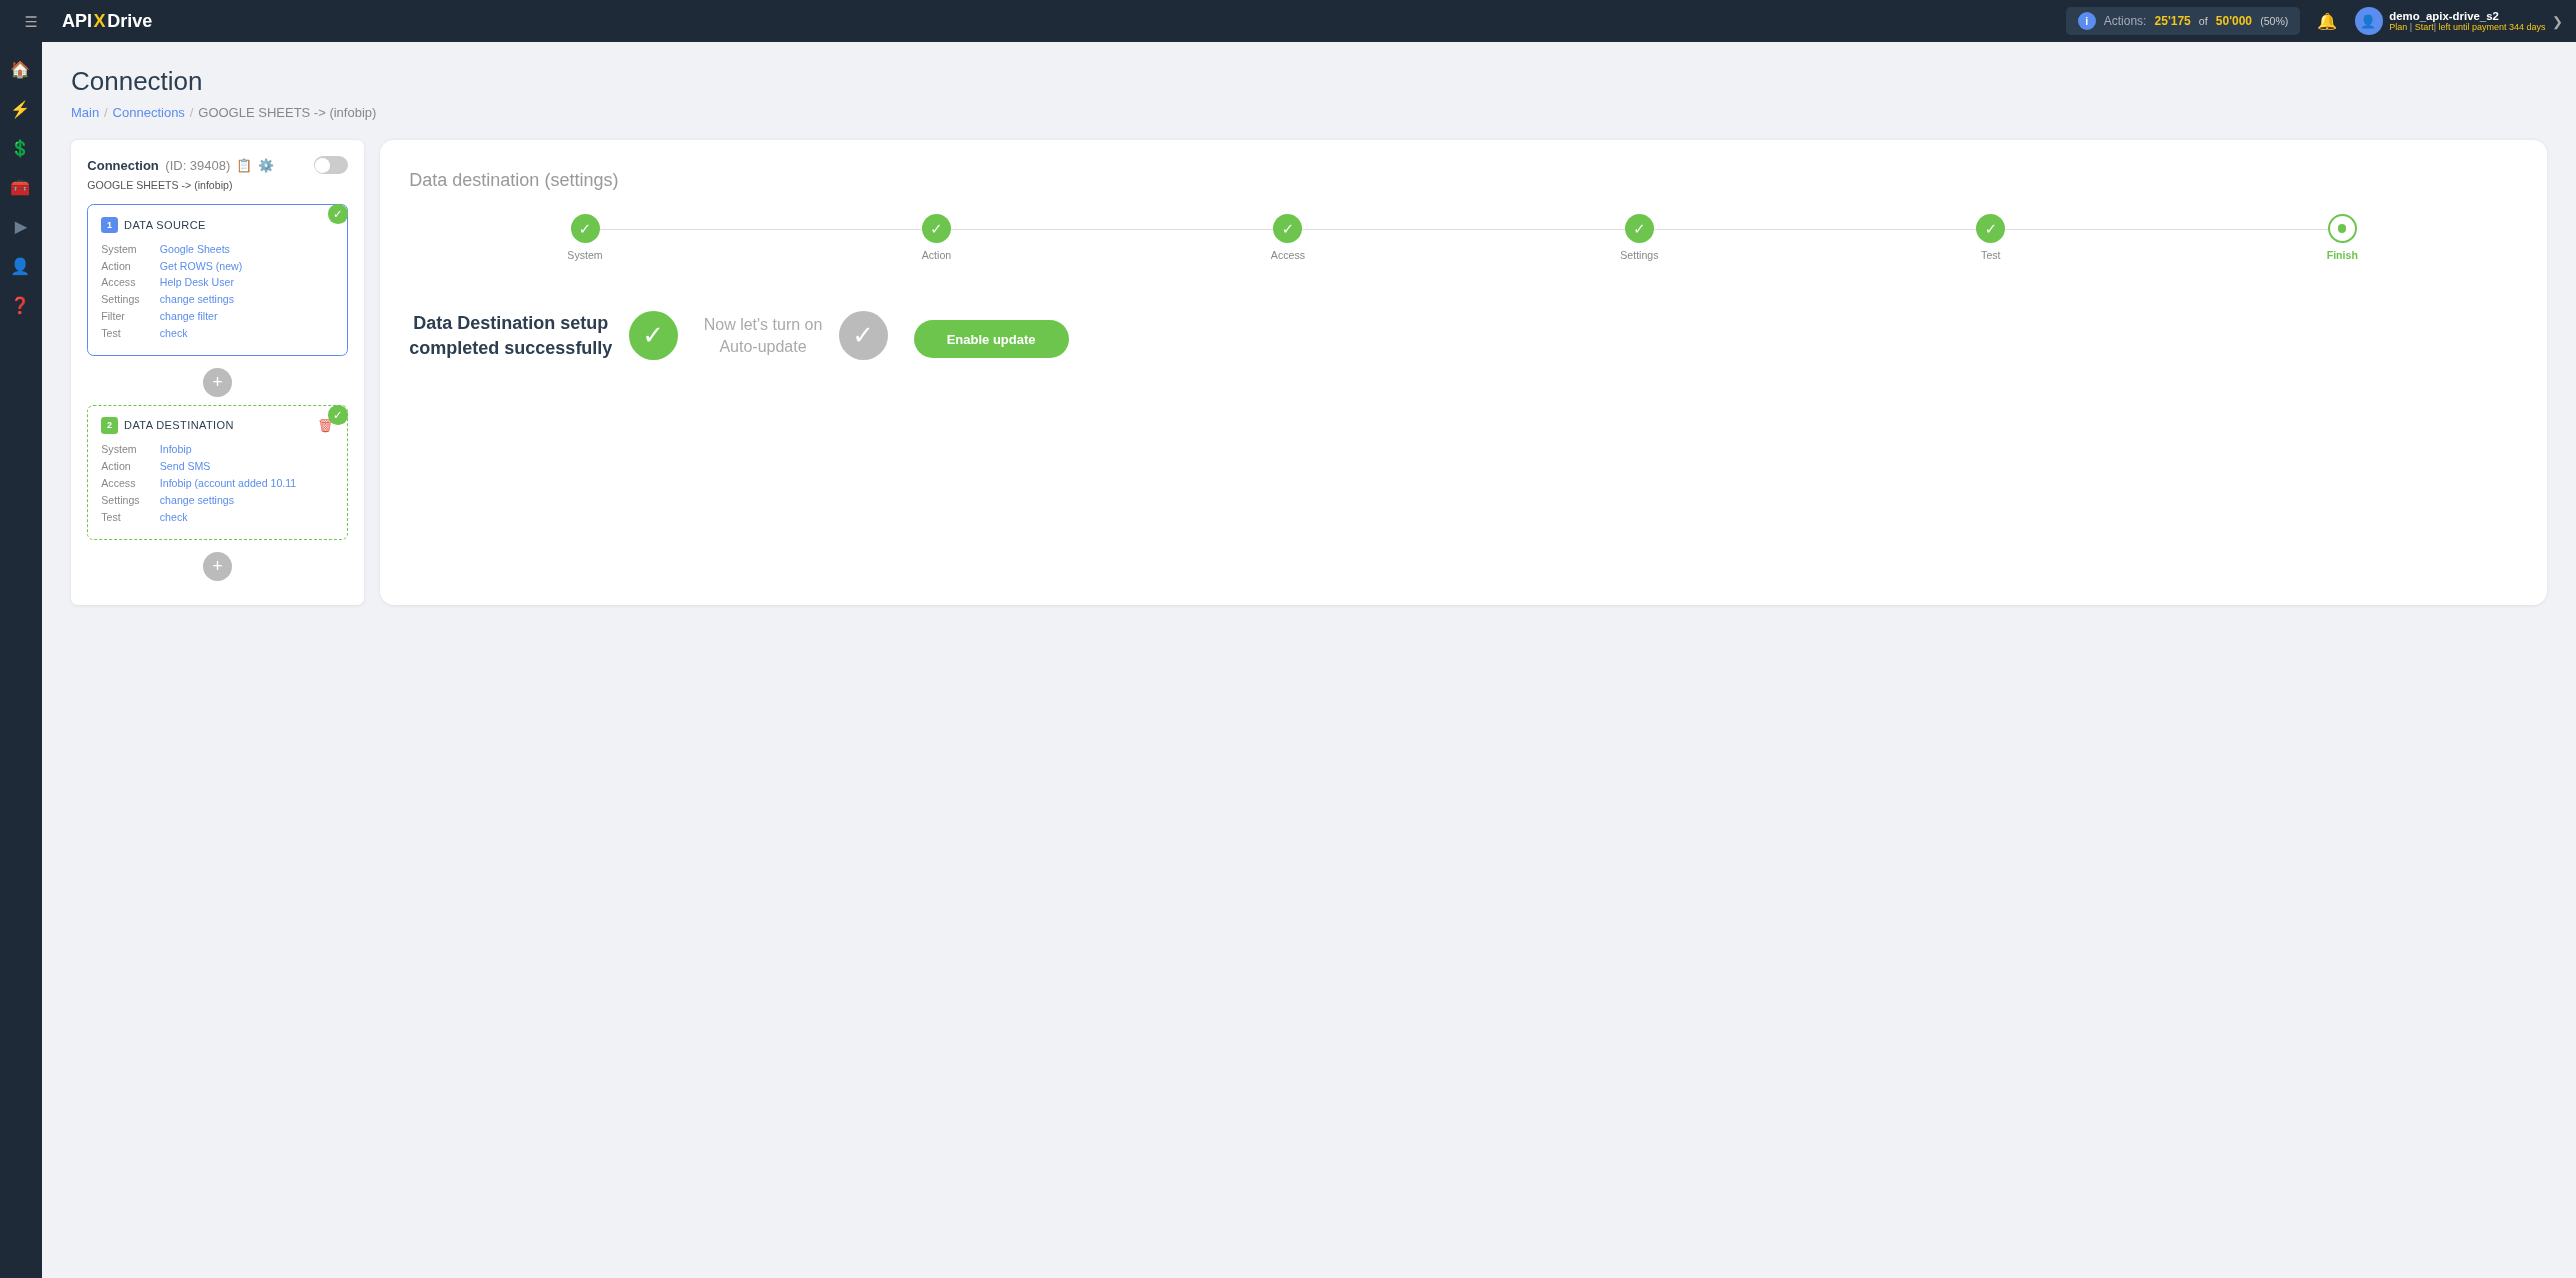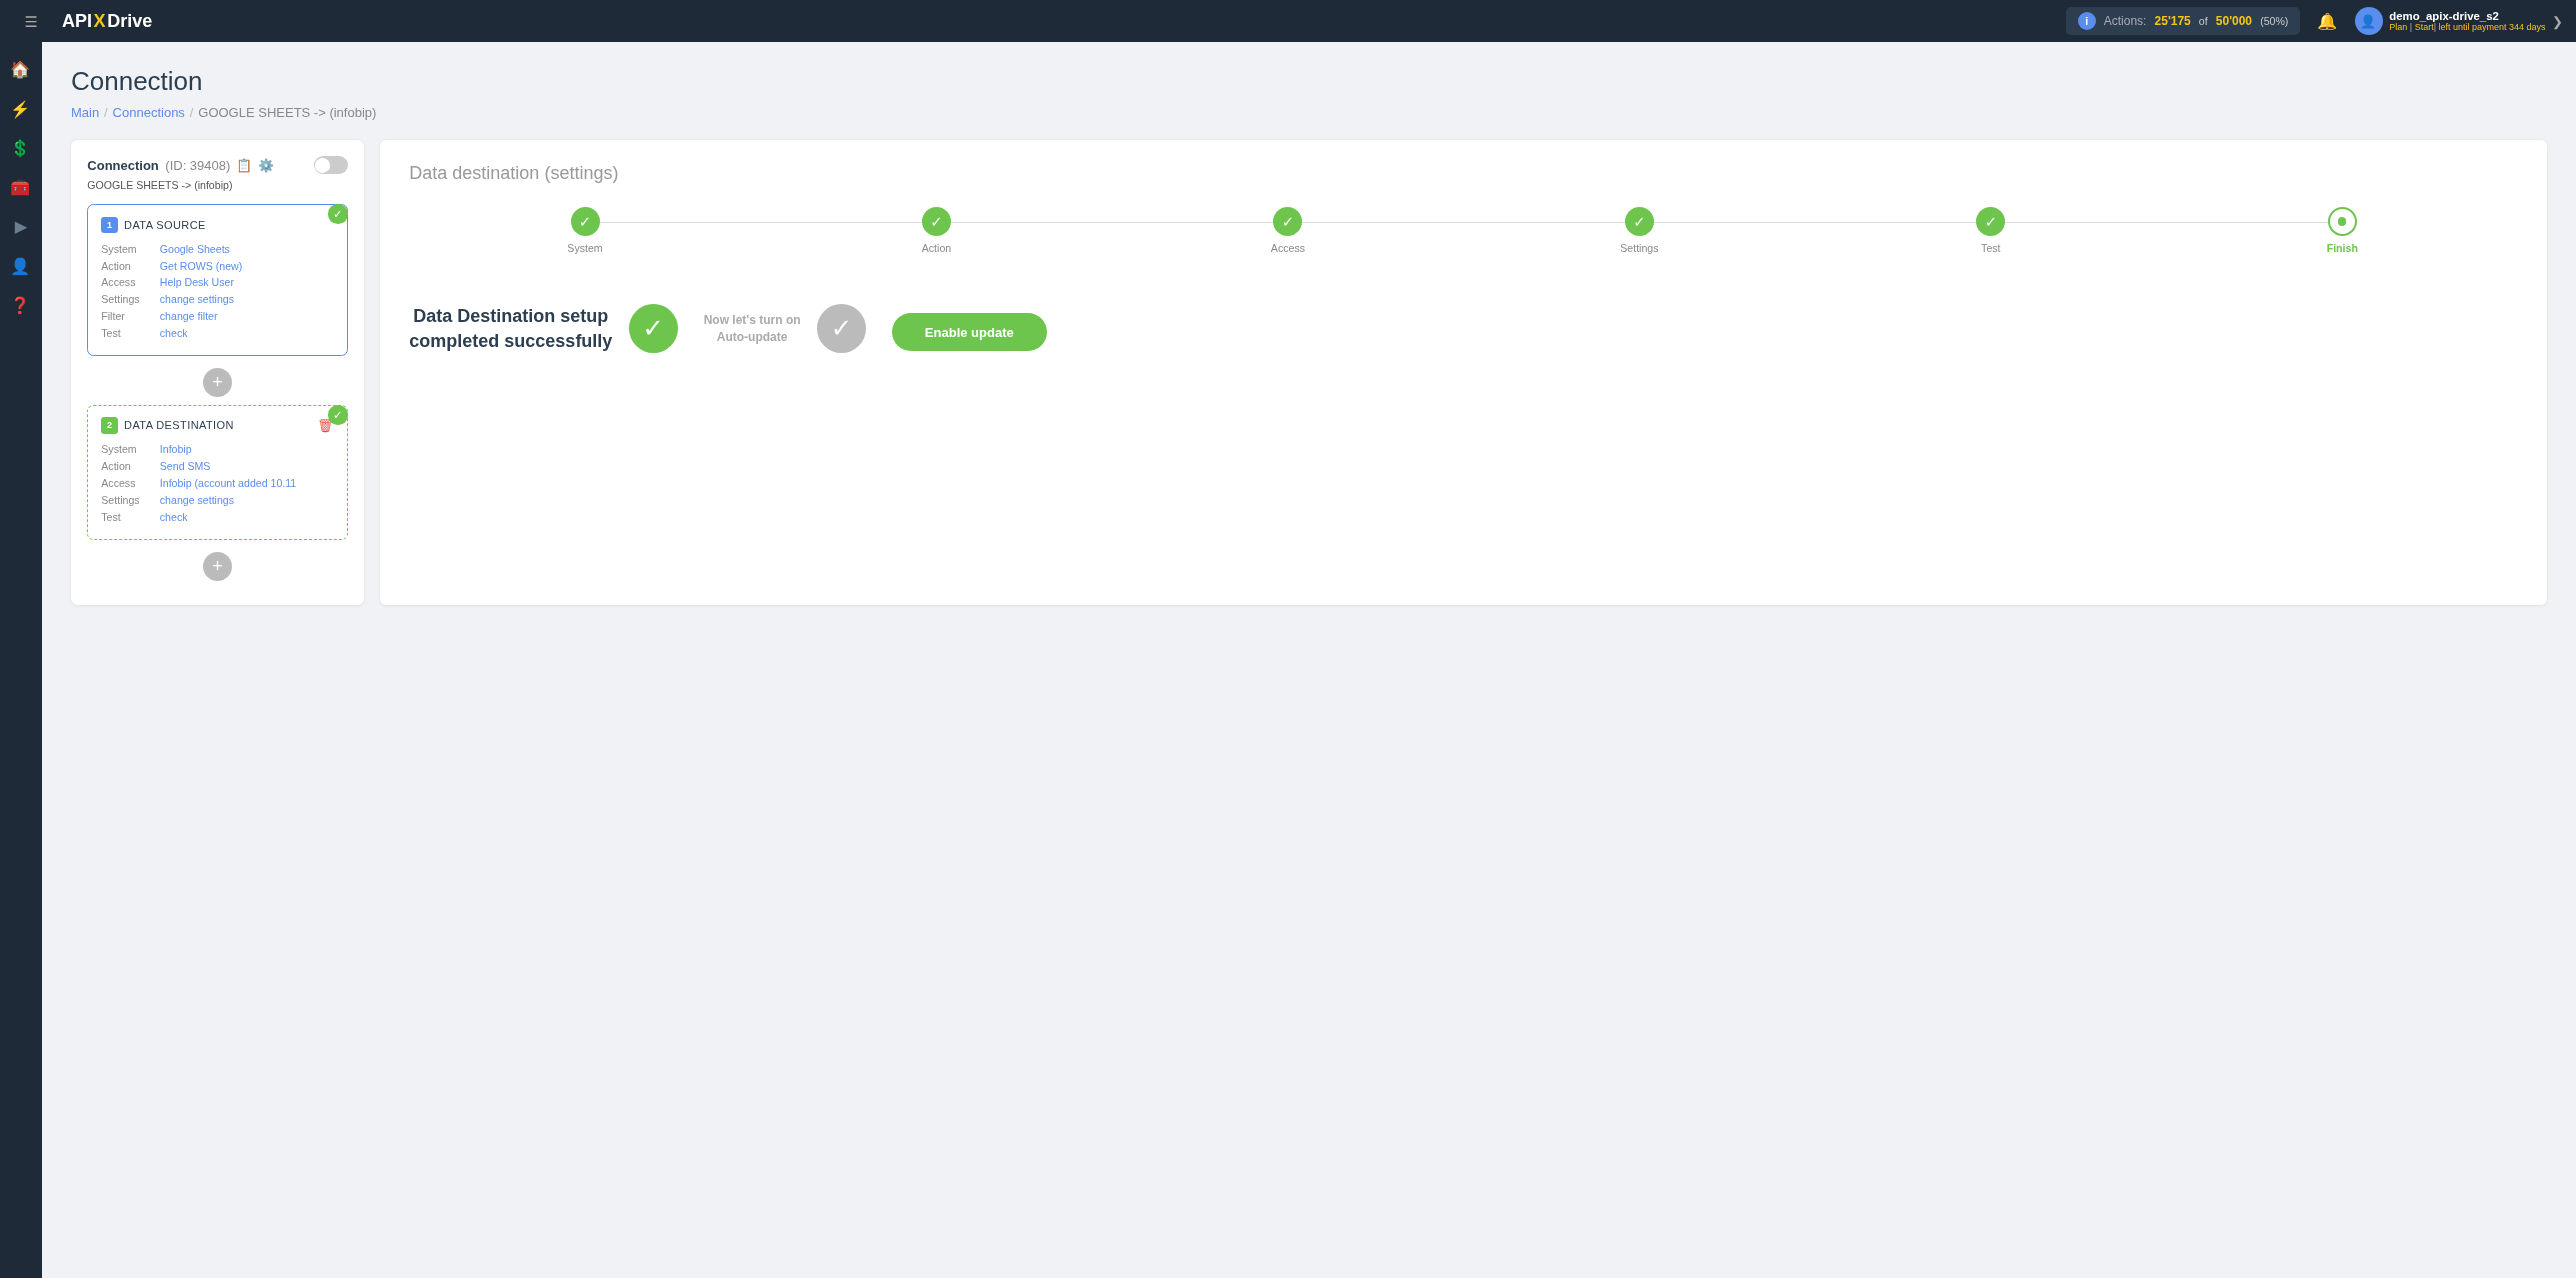--- a/index.html
+++ b/index.html
@@ -203,22 +203,22 @@
     .add-btn {
       width: 29px; height: 29px; background: #bbb; border-radius: 50%;
       display: flex; align-items: center; justify-content: center;
       color: white; font-size: 18px; cursor: pointer; margin: 8.1px auto;
     }
 
     
     .right-panel {
       flex: 1;
       background: white;
-      border-radius: 6px;
-      padding: 23px 29px;
+      border-radius: 14px;
+      padding: 30px 29px;
       box-shadow: 0 0.8px 3.3px rgba(0,0,0,0.08);
     }
     .dest-title {
       font-size: 18px; font-weight: 400; color: #2c3e50; margin-bottom: 23px;
     }
     .dest-title span { color: #999; }
 
     
     .steps-row {
       display: flex; align-items: center; margin-bottom: 33px;
@@ -272,21 +272,21 @@
       width: 49px; height: 49px; background: #6dc54e; border-radius: 50%;
       display: flex; align-items: center; justify-content: center;
       color: white; font-size: 26px; flex-shrink: 0;
     }
     .success-icon-grey {
       width: 49px; height: 49px; background: #bbb; border-radius: 50%;
       display: flex; align-items: center; justify-content: center;
       color: white; font-size: 26px; flex-shrink: 0;
     }
     .auto-update-text {
-      font-size: 12px; color: #aaa; text-align: center; line-height: 1.4; font-weight: bold;
+      font-size: 16px; color: #aaa; text-align: center; line-height: 1.4;
     }
     .enable-btn {
       background: #6dc54e; color: white; border: none; border-radius: 24.4px;
       padding: 11.4px 33px; font-size: 13px; font-weight: 600; cursor: pointer;
       margin-top: 6.5px;
     }
   </style>
 </head>
 <body>
 

